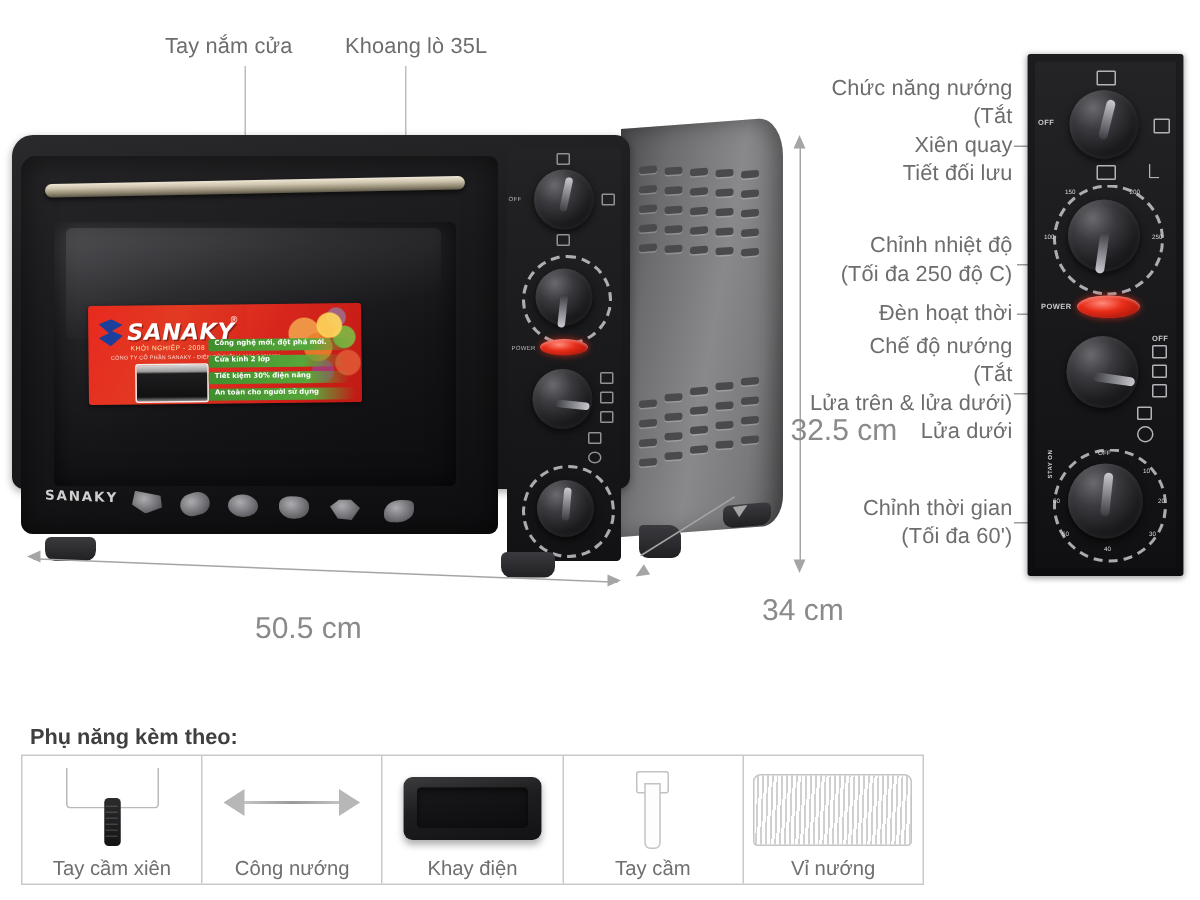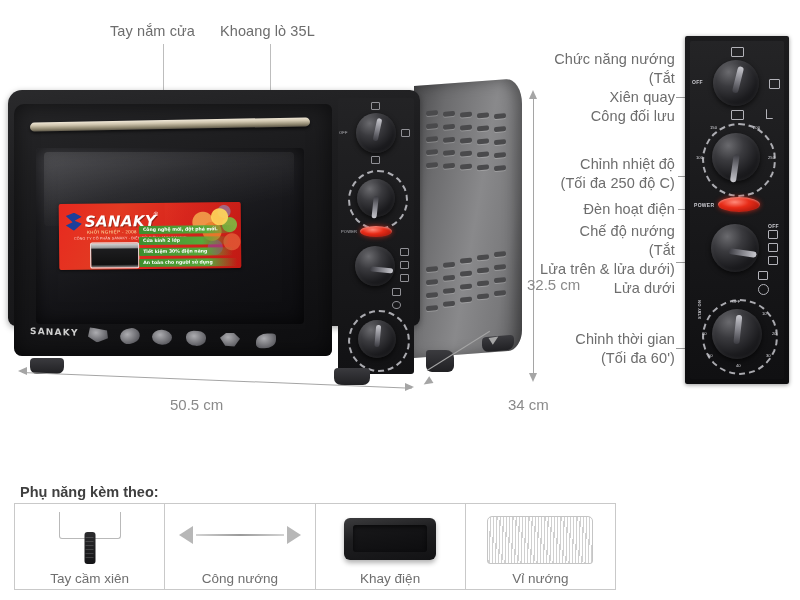--- a/index.html
+++ b/index.html
@@ -18,21 +18,21 @@
   }
   .callout.r{text-align:right;}
   .callout.c{text-align:center;}
 
   
   .lead-v{position:absolute;width:1px;background:#bdbdbd;}
   .lead-h{position:absolute;height:1px;background:#9b9b9b;}
 
   
   .dim-line{position:absolute;background:#a5a5a5;}
-  .dim-label{position:absolute;font-size:15px;color:#8a8a8a;white-space:nowrap;}
+  .dim-label{position:absolute;font-size:20px;color:#8a8a8a;white-space:nowrap;}
   .arrowhead{position:absolute;width:0;height:0;}
 
   
   #oven{position:absolute;left:8px;top:78px;width:520px;height:300px;}
 
   
   .oven-side{
     position:absolute;left:406px;top:4px;width:108px;height:272px;
     background:linear-gradient(100deg,#4c4c4e 0%,#6c6c6e 22%,#89898b 55%,#79797b 80%,#5a5a5c 100%);
     border-radius:0 16px 14px 0/0 26px 20px 0;
@@ -278,21 +278,21 @@
     background:
       repeating-linear-gradient(92deg,#ffffff 0 2px,#d0d0d0 2px 3.2px);
   }
 </style>
 </head>
 <body>
 
 <div class="callout c" style="left:110px;top:22px;">Tay nắm cửa</div>
 <div class="lead-v" style="left:163px;top:44px;height:62px;"></div>
 
-<div class="callout c" style="left:220px;top:22px;">Khoang lò 35L</div>
+<div class="callout c" style="left:230px;top:22px;">Khoang lò 35L</div>
 <div class="lead-v" style="left:270px;top:44px;height:120px;"></div>
 
 <div id="oven">
 
   <div class="oven-side">
     <div class="vent" style="left:12px;top:26px;width:84px;height:72px;">
       <i style="left:0;top:0"></i>
         <i style="left:17px;top:2px"></i>
         <i style="left:34px;top:4px"></i>
         <i style="left:51px;top:6px"></i>
@@ -402,47 +402,47 @@
     <div class="foot" style="left:326px;top:278px;width:36px;height:17px;"></div>
   </div>
 
   <div class="foot" style="left:474px;top:258px;width:32px;height:15px;transform:skewY(-5deg);"></div>
   <div class="foot" style="left:418px;top:272px;width:28px;height:22px;border-radius:3px 8px 6px 6px;"></div>
 </div>
 
 <div class="dim-line" style="left:22px;top:372px;width:390px;height:1px;transform:rotate(2.3deg);transform-origin:left center;"></div>
 <div class="arrowhead" style="left:18px;top:367px;border-top:4px solid transparent;border-bottom:4px solid transparent;border-right:9px solid #a5a5a5;"></div>
 <div class="arrowhead" style="left:405px;top:383px;border-top:4px solid transparent;border-bottom:4px solid transparent;border-left:9px solid #a5a5a5;"></div>
-<div class="dim-label" style="left:170px;top:396px;">50.5 cm</div>
+<div class="dim-label" style="left:170px;top:408px;">50.5 cm</div>
 
 <div class="dim-line" style="left:427px;top:370px;width:74px;height:1px;transform:rotate(-32deg);transform-origin:left center;"></div>
 <div class="arrowhead" style="left:423px;top:378px;border-top:4px solid transparent;border-bottom:4px solid transparent;border-right:9px solid #a5a5a5;transform:rotate(-32deg);"></div>
 <div class="arrowhead" style="left:490px;top:335px;border-top:4px solid transparent;border-bottom:4px solid transparent;border-left:9px solid #a5a5a5;transform:rotate(-32deg);"></div>
 <div class="dim-label" style="left:508px;top:396px;">34 cm</div>
 
 <div class="dim-line" style="left:533px;top:98px;width:1px;height:276px;"></div>
 <div class="arrowhead" style="left:529px;top:90px;border-left:4px solid transparent;border-right:4px solid transparent;border-bottom:9px solid #a5a5a5;"></div>
 <div class="arrowhead" style="left:529px;top:373px;border-left:4px solid transparent;border-right:4px solid transparent;border-top:9px solid #a5a5a5;"></div>
 <div class="dim-label" style="left:527px;top:276px;">32.5 cm</div>
 
 <div class="callout r" style="left:430px;top:50px;width:245px;">
   <div>Chức năng nướng</div>
   <div>(Tắt</div>
   <div>Xiên quay</div>
-  <div>Công đối lưu</div>
+  <div>Tiết đối lưu</div>
 </div>
 <div class="lead-h" style="left:676px;top:97px;width:48px;"></div>
 
 <div class="callout r" style="left:430px;top:155px;width:245px;">
   <div>Chỉnh nhiệt độ</div>
   <div>(Tối đa 250 độ C)</div>
 </div>
 <div class="lead-h" style="left:678px;top:176px;width:56px;"></div>
 
-<div class="callout r" style="left:430px;top:200px;width:245px;">Đèn hoạt điện</div>
+<div class="callout r" style="left:430px;top:200px;width:245px;">Đèn hoạt thời</div>
 <div class="lead-h" style="left:678px;top:209px;width:34px;"></div>
 
 <div class="callout r" style="left:430px;top:222px;width:245px;">
   <div>Chế độ nướng</div>
   <div>(Tắt</div>
   <div>Lửa trên &amp; lửa dưới)</div>
   <div>Lửa dưới</div>
 </div>
 <div class="lead-h" style="left:676px;top:262px;width:48px;"></div>
 
@@ -521,20 +521,27 @@
     <div class="cap">Công nướng</div>
   </div>
 
   <div class="cell">
     <div class="art">
       <div class="tray"></div>
     </div>
     <div class="cap">Khay điện</div>
   </div>
 
+  <div class="cell">
+    <div class="art">
+      <div class="tc-head"></div>
+      <div class="tc-stem"></div>
+    </div>
+    <div class="cap">Tay cầm</div>
+  </div>
 
   <div class="cell">
     <div class="art">
       <div class="rack"></div>
     </div>
     <div class="cap">Vỉ nướng</div>
   </div>
 
 </div>
 

